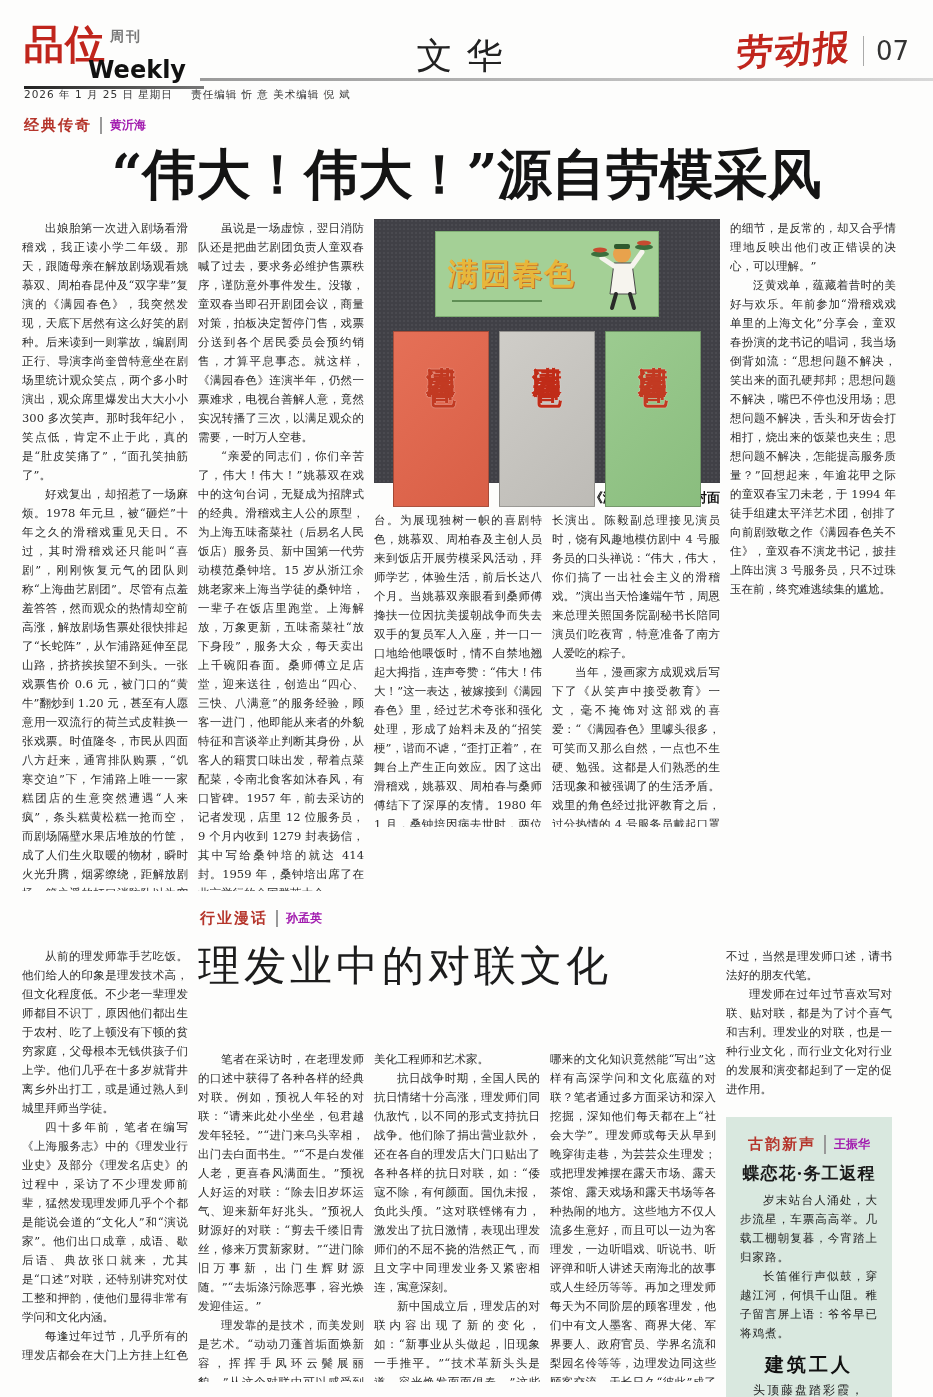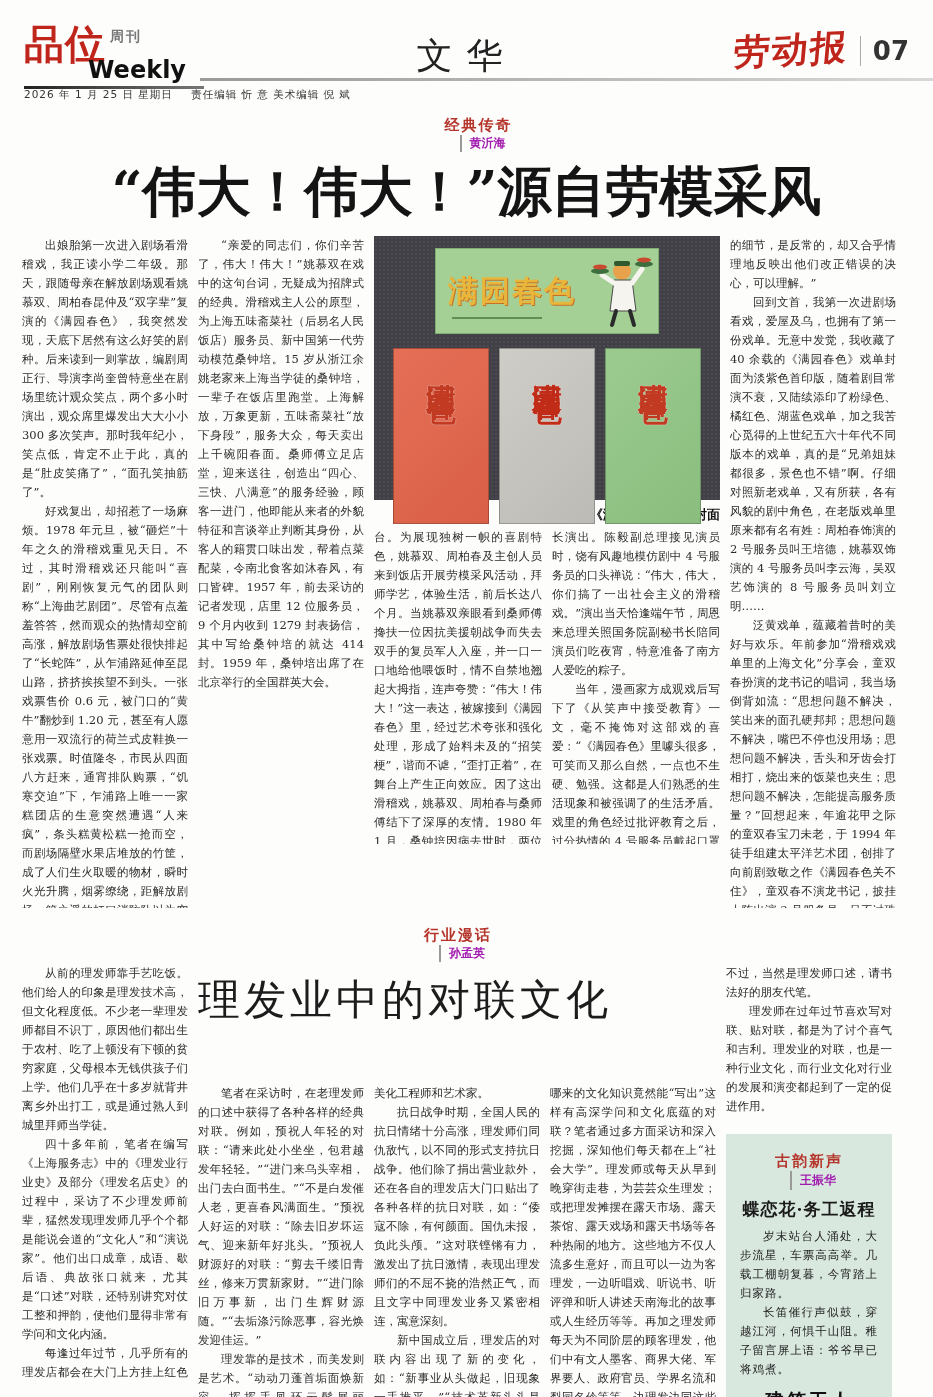--- a/index.html
+++ b/index.html
@@ -13,26 +13,26 @@
   .header { position:relative; height:106px; padding:22px 8px 0 22px; }
   .logo-block { position:absolute; left:24px; top:26px; width:190px; }
   .logo-row { display:flex; align-items:flex-start; }
   .logo-main { font-size:40px; font-weight:bold; color:#c0251c; letter-spacing:1px; line-height:36px; font-family:"DejaVu Sans","Liberation Sans",sans-serif; }
   .logo-sub { font-size:14px; font-weight:bold; color:#777; margin:2px 0 0 4px; letter-spacing:2px; }
   .logo-en { font-size:24px; font-weight:bold; color:#111; font-family:"DejaVu Sans","Liberation Sans",sans-serif; margin:-6px 0 0 64px; }
   .logo-underline { width:180px; height:3px; background:linear-gradient(to right,#222,#777); margin-top:2px; }
   .center-title { position:absolute; left:0; right:0; top:32px; text-align:center; font-size:36px; letter-spacing:14px; color:#222; font-weight:500; }
   .mast-block { position:absolute; right:24px; top:26px; display:flex; align-items:center; }
   .masthead { font-size:36px; font-weight:bold; color:#c0251c; transform:skewX(-8deg) rotate(-3deg); letter-spacing:2px; }
-  .page-no { font-size:26px; color:#333; border-left:1px solid #aaa; margin-left:12px; padding-left:12px; font-family:"DejaVu Sans","Liberation Sans",sans-serif;font-weight:bold; }
+  .page-no { font-size:26px; color:#333; border-left:1px solid #aaa; margin-left:12px; padding-left:12px; font-family:"DejaVu Sans","Liberation Sans",sans-serif; }
   .header-rule { position:absolute; left:200px; right:0; top:78px; height:3px; background:linear-gradient(to right,#9a9a9a,#d8d8d8); }
   .date-line { position:absolute; left:24px; top:88px; font-size:10.5px; color:#333; letter-spacing:1px; font-family:"DejaVu Sans","Liberation Sans",sans-serif; }
   .date-line span { margin-right:14px; }
   
-  .kicker { display:flex; align-items:center;flex-direction:column; }
+  .kicker { display:flex; align-items:center; }
   .kicker .k-label { font-size:15px; font-weight:bold; color:#b5352b; letter-spacing:2px; }
   .kicker .k-author { font-size:12px; font-weight:bold; color:#a21caf; border-left:2px solid #999; margin-left:8px; padding-left:8px; }
   .a1-kicker { margin:10px 0 0 24px; }
   
   .headline1 { text-align:center; font-size:54px; font-weight:bold; color:#141414; letter-spacing:0px; margin-top:8px; line-height:62px; }
   .a1-body { display:flex; gap:10px; margin:14px 22px 8px 22px; height:672px; overflow:hidden; }
   .col { width:166px; flex:0 0 auto; font-size:11.5px; line-height:19px; text-align:justify; overflow:hidden; }
   .col p { text-indent:2em; }
   .col p.cont { text-indent:0; }
   .mid { width:346px; flex:0 0 auto; }
@@ -103,20 +103,21 @@
     <span class="k-author">黄沂海</span>
   </div>
   <h1 class="headline1">“伟大！伟大！”源自劳模采风</h1>
 
   <div class="a1-body">
     <div class="col">
       <p>出娘胎第一次进入剧场看滑稽戏，我正读小学二年级。那天，跟随母亲在解放剧场观看姚慕双、周柏春昆仲及“双字辈”复演的《满园春色》，我突然发现，天底下居然有这么好笑的剧种。后来读到一则掌故，编剧周正行、导演李尚奎曾特意坐在剧场里统计观众笑点，两个多小时演出，观众席里爆发出大大小小 300 多次笑声。那时我年纪小，笑点低，肯定不止于此，真的是“肚皮笑痛了”，“面孔笑抽筋了”。</p>
       <p>好戏复出，却招惹了一场麻烦。1978 年元旦，被“砸烂”十年之久的滑稽戏重见天日。不过，其时滑稽戏还只能叫“喜剧”，刚刚恢复元气的团队则称“上海曲艺剧团”。尽管有点羞羞答答，然而观众的热情却空前高涨，解放剧场售票处很快排起了“长蛇阵”，从乍浦路延伸至昆山路，挤挤挨挨望不到头。一张戏票售价 0.6 元，被门口的“黄牛”翻炒到 1.20 元，甚至有人愿意用一双流行的荷兰式皮鞋换一张戏票。时值隆冬，市民从四面八方赶来，通宵排队购票，“饥寒交迫”下，乍浦路上唯一一家糕团店的生意突然遭遇“人来疯”，条头糕黄松糕一抢而空，而剧场隔壁水果店堆放的竹筐，成了人们生火取暖的物材，瞬时火光升腾，烟雾缭绕，距解放剧场一箭之遥的虹口消防队以为突发火情，消防车呼啸而至，场面混乱不堪。</p>
     </div>
     <div class="col">
+      <p>虽说是一场虚惊，翌日消防队还是把曲艺剧团负责人童双春喊了过去，要求务必维护售票秩序，谨防意外事件发生。没辙，童双春当即召开剧团会议，商量对策，拍板决定暂停门售，戏票分送到各个居民委员会预约销售，才算平息事态。就这样，《满园春色》连演半年，仍然一票难求，电视台善解人意，竟然实况转播了三次，以满足观众的需要，一时万人空巷。</p>
       <p>“亲爱的同志们，你们辛苦了，伟大！伟大！”姚慕双在戏中的这句台词，无疑成为招牌式的经典。滑稽戏主人公的原型，为上海五味斋菜社（后易名人民饭店）服务员、新中国第一代劳动模范桑钟培。15 岁从浙江余姚老家来上海当学徒的桑钟培，一辈子在饭店里跑堂。上海解放，万象更新，五味斋菜社“放下身段”，服务大众，每天卖出上千碗阳春面。桑师傅立足店堂，迎来送往，创造出“四心、三快、八满意”的服务经验，顾客一进门，他即能从来者的外貌特征和言谈举止判断其身份，从客人的籍贯口味出发，帮着点菜配菜，令南北食客如沐春风，有口皆碑。1957 年，前去采访的记者发现，店里 12 位服务员，9 个月内收到 1279 封表扬信，其中写给桑钟培的就达 414 封。1959 年，桑钟培出席了在北京举行的全国群英大会。</p>
 
     </div>
     <div class="mid">
       <div class="photo">
         <div class="card-top">
           <span class="ct-title">满园春色</span>
           <span class="ct-line"></span>
           <svg class="waiter" width="78" height="78" viewBox="0 0 78 78">
             <circle cx="46" cy="18" r="9" fill="#e8a24c"></circle>
@@ -150,21 +151,20 @@
 
         </div>
         <div class="col">
           <p class="cont">长演出。陈毅副总理接见演员时，饶有风趣地模仿剧中 4 号服务员的口头禅说：“伟大，伟大，你们搞了一出社会主义的滑稽戏。”演出当天恰逢端午节，周恩来总理关照国务院副秘书长陪同演员们吃夜宵，特意准备了南方人爱吃的粽子。</p>
           <p>当年，漫画家方成观戏后写下了《从笑声中接受教育》一文，毫不掩饰对这部戏的喜爱：“《满园春色》里噱头很多，可笑而又那么自然，一点也不生硬、勉强。这都是人们熟悉的生活现象和被强调了的生活矛盾。戏里的角色经过批评教育之后，过分热情的 4 号服务员戴起口罩来使嘴巴紧闭，面孔铁板的 8 号服务员则随身带个小镜子，不时拿出照一照表情，这都是现实生活中不大可能发生</p>
         </div>
       </div>
     </div>
     <div class="col">
       <p class="cont">的细节，是反常的，却又合乎情理地反映出他们改正错误的决心，可以理解。”</p>
-      <p>回到文首，我第一次进剧场看戏，爱屋及乌，也拥有了第一份戏单。无意中发觉，我收藏了 40 余载的《满园春色》戏单封面为淡紫色首印版，随着剧目常演不衰，又陆续添印了粉绿色、橘红色、湖蓝色戏单，加之我苦心觅得的上世纪五六十年代不同版本的戏单，真的是“兄弟姐妹都很多，景色也不错”啊。仔细对照新老戏单，又有所获，各有风貌的剧中角色，在老版戏单里原来都有名有姓：周柏春饰演的 2 号服务员叫王培德，姚慕双饰演的 4 号服务员叫李云海，吴双艺饰演的 8 号服务员叫刘立明……</p>
       <p>泛黄戏单，蕴藏着昔时的美好与欢乐。年前参加“滑稽戏戏单里的上海文化”分享会，童双春扮演的龙书记的唱词，我当场倒背如流：“思想问题不解决，笑出来的面孔硬邦邦；思想问题不解决，嘴巴不停也没用场；思想问题不解决，舌头和牙齿会打相打，烧出来的饭菜也夹生；思想问题不解决，怎能提高服务质量？”回想起来，年逾花甲之际的童双春宝刀未老，于 1994 年徒手组建太平洋艺术团，创排了向前剧致敬之作《满园春色关不住》，童双春不演龙书记，披挂上阵出演 3 号服务员，只不过珠玉在前，终究难逃续集的尴尬。</p>
     </div>
   </div>
 
   <div class="a2">
     <div class="col a2-col1">
       <p>从前的理发师靠手艺吃饭。他们给人的印象是理发技术高，但文化程度低。不少老一辈理发师都目不识丁，原因他们都出生于农村、吃了上顿没有下顿的贫穷家庭，父母根本无钱供孩子们上学。他们几乎在十多岁就背井离乡外出打工，或是通过熟人到城里拜师当学徒。</p>
       <p>四十多年前，笔者在编写《上海服务志》中的《理发业行业史》及部分《理发名店史》的过程中，采访了不少理发师前辈，猛然发现理发师几乎个个都是能说会道的“文化人”和“演说家”。他们出口成章，成语、歇后语、典故张口就来，尤其是“口述”对联，还特别讲究对仗工整和押韵，使他们显得非常有学问和文化内涵。</p>
       <p>每逢过年过节，几乎所有的理发店都会在大门上方挂上红色灯笼，此外，还必须要贴上内容丰富的对联。有的祝愿人年轻漂亮、俊美清秀，有的祝愿人好运连连、财源滚滚等等，以求在新一年里吉祥平安、生意兴隆、门庭若市、万事如意。</p>
     </div>

